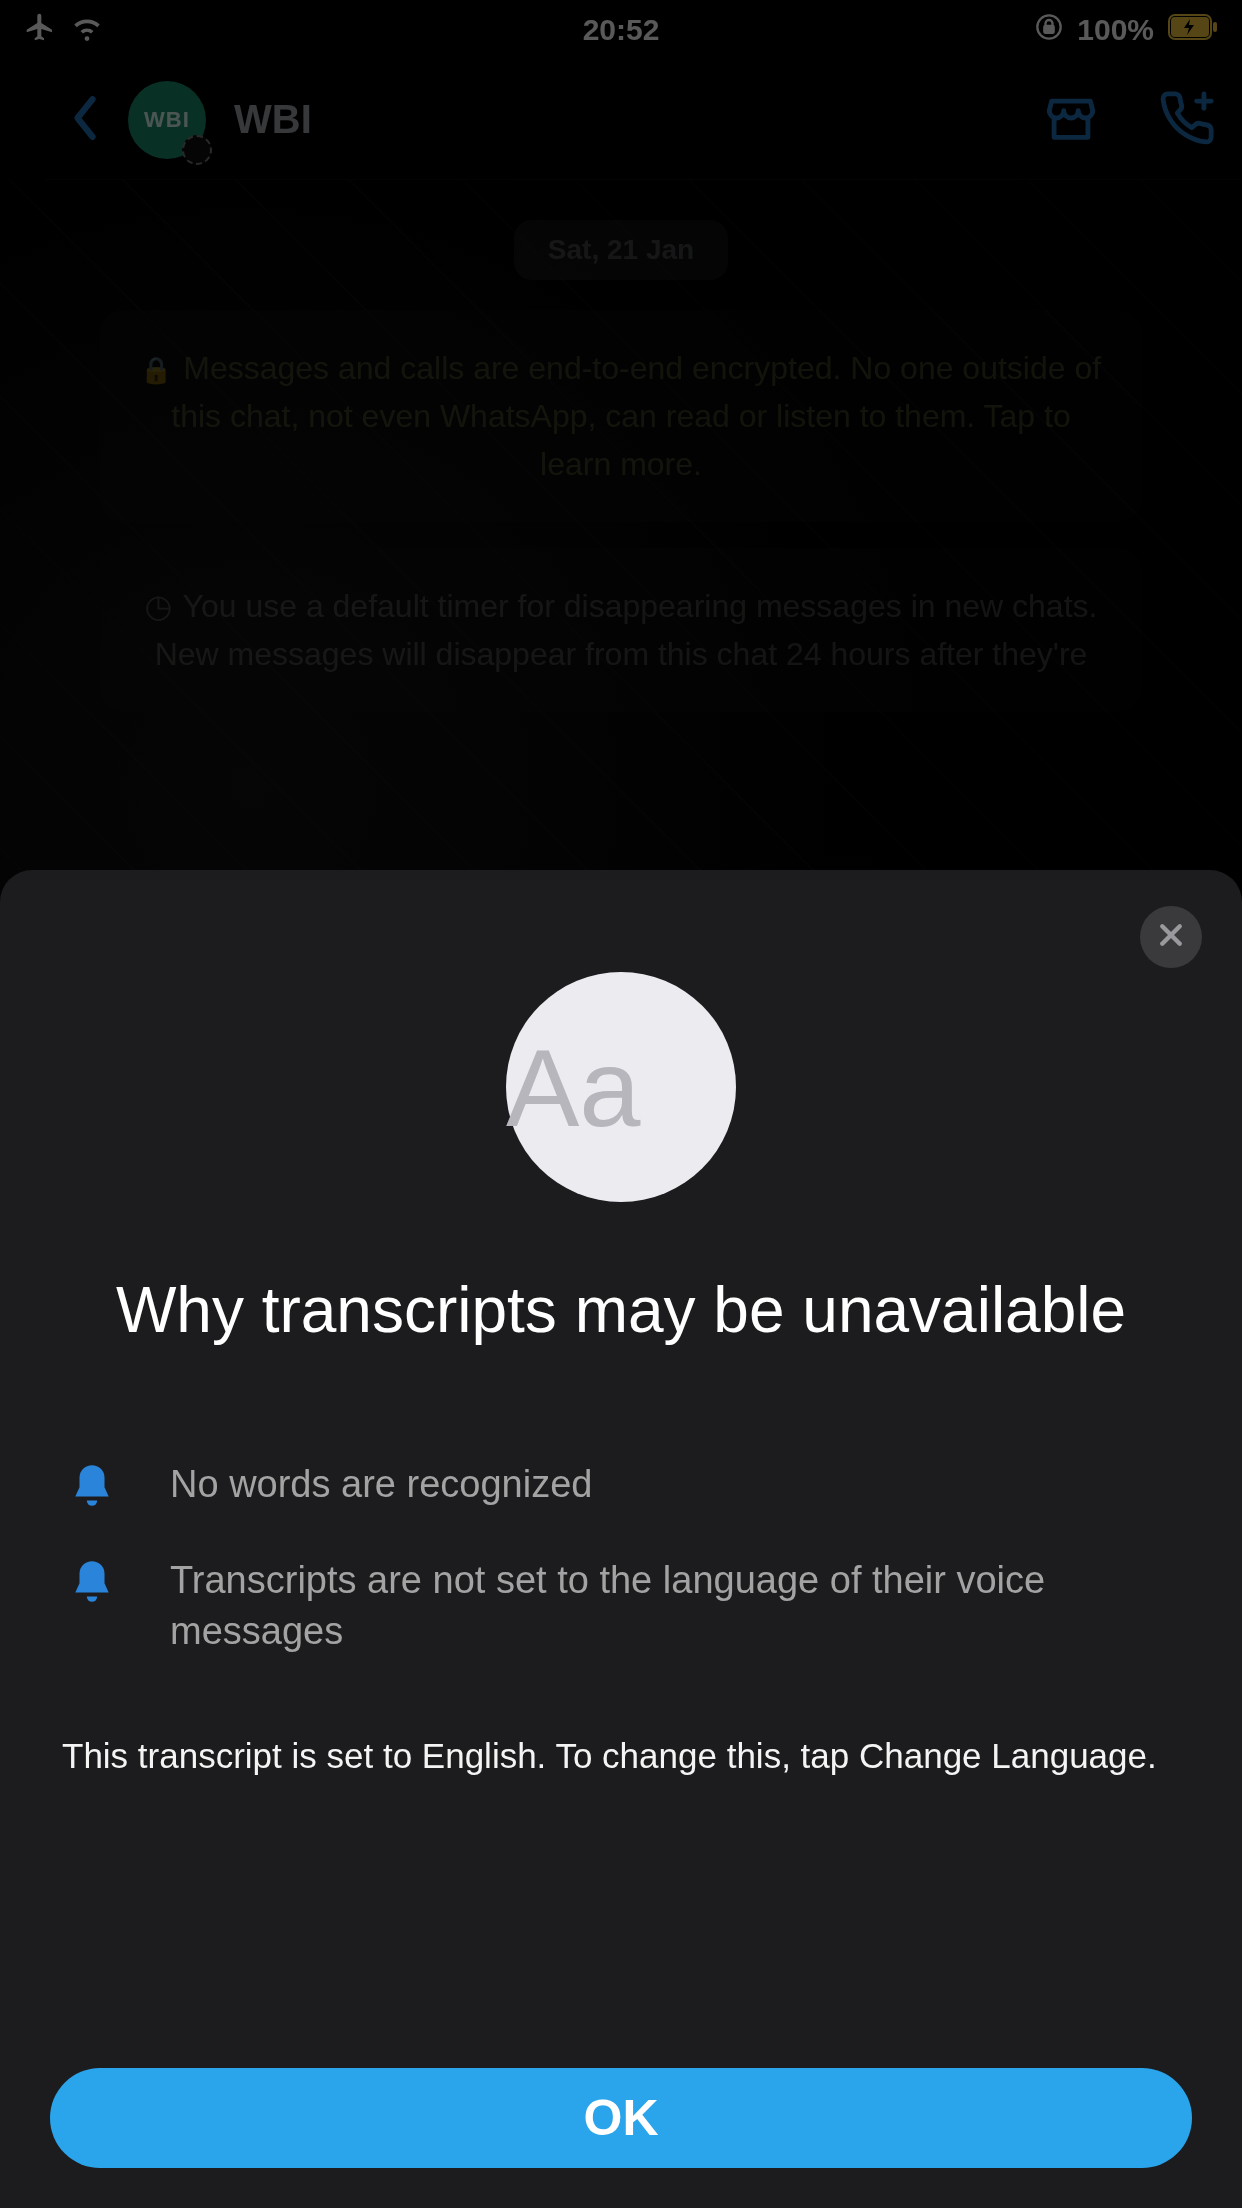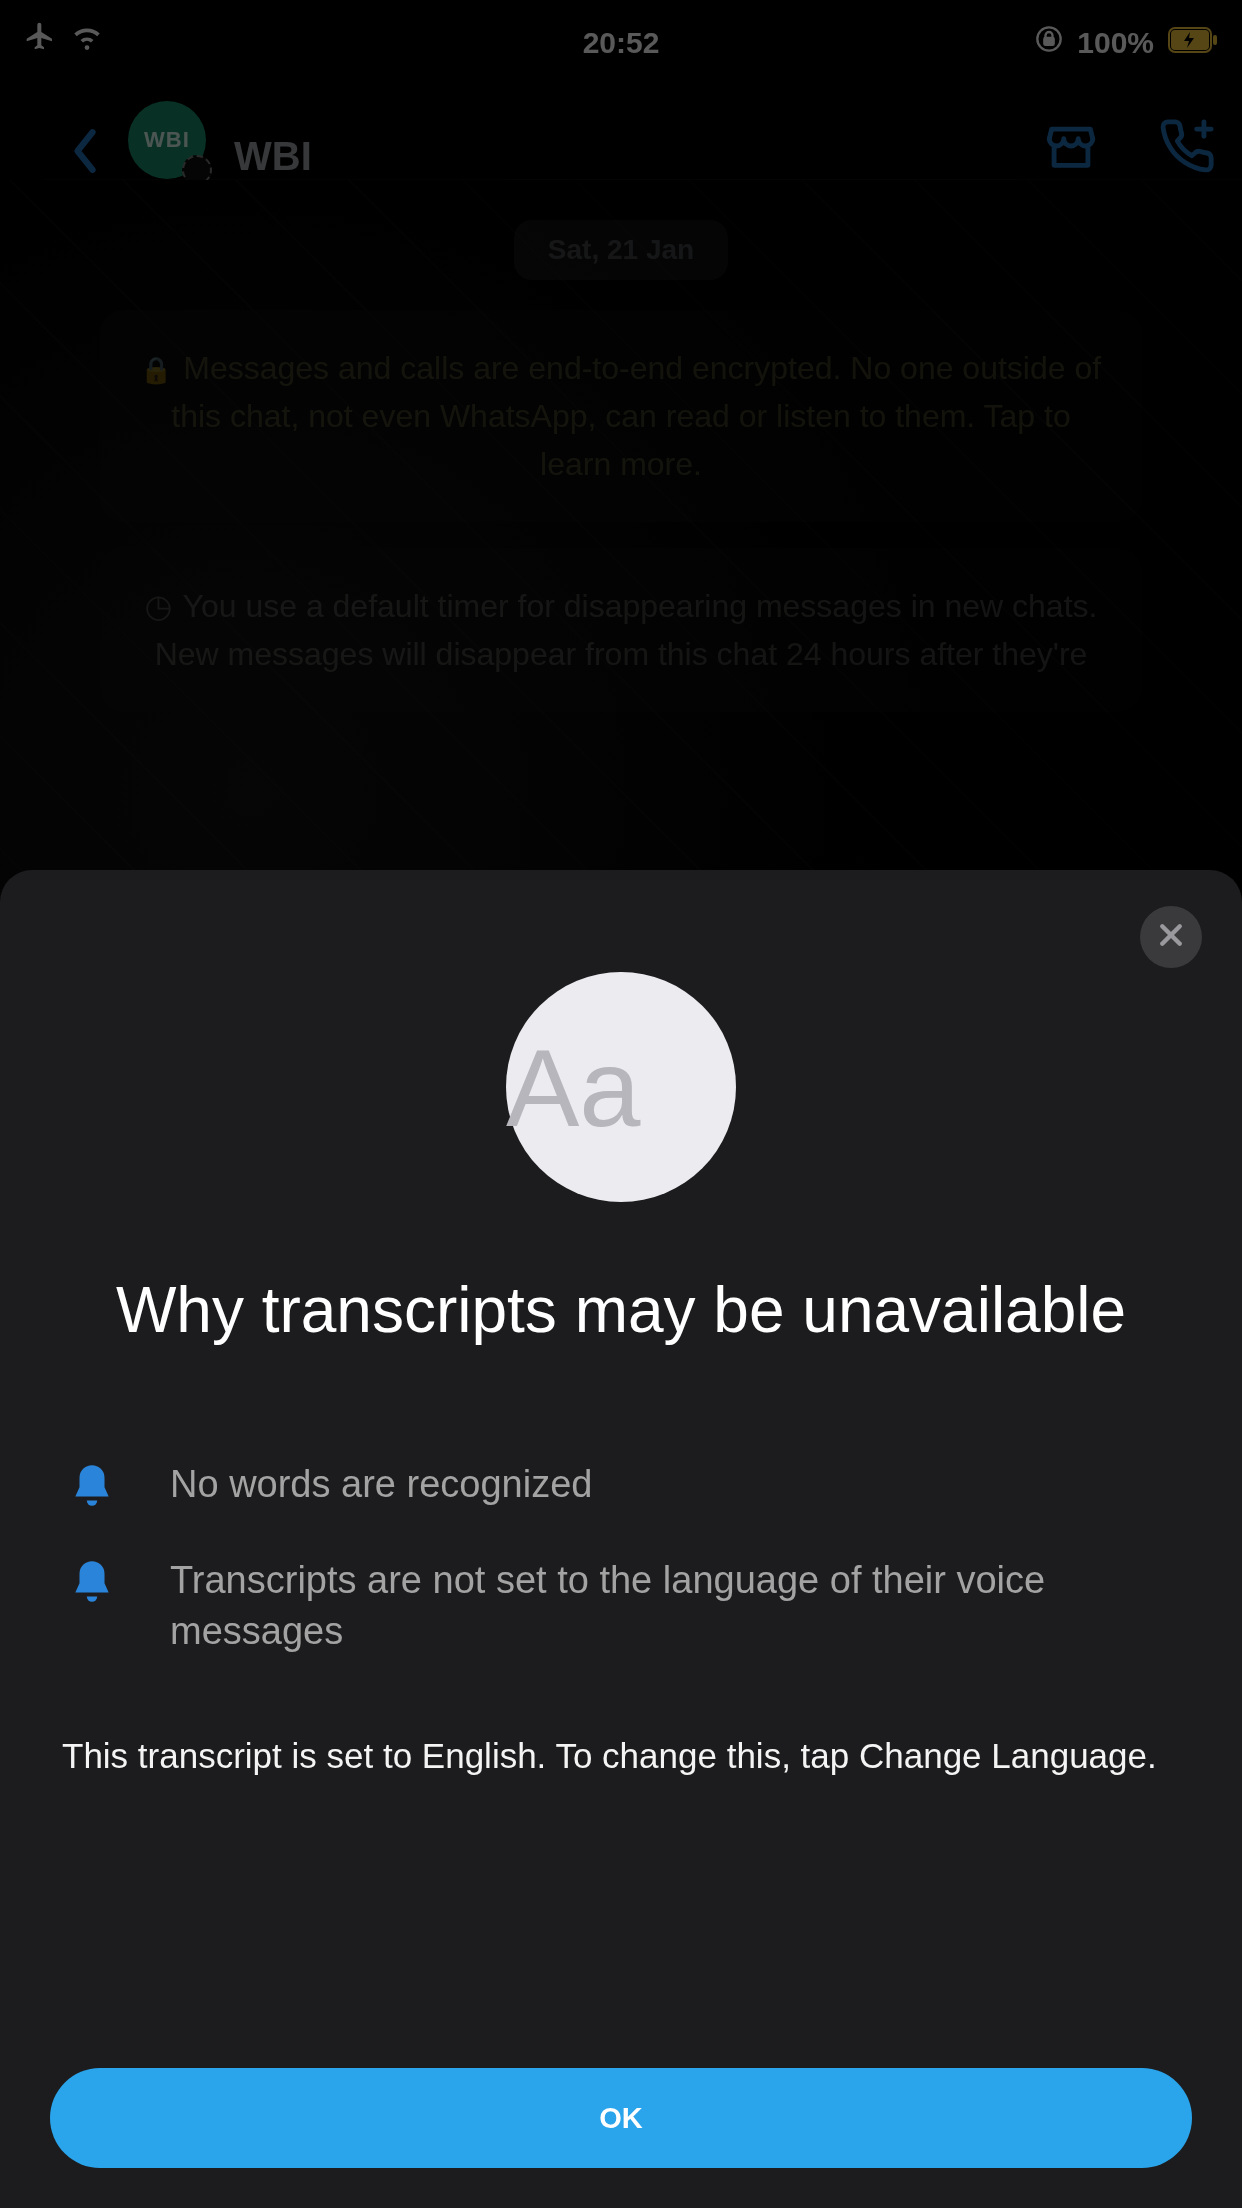--- a/index.html
+++ b/index.html
@@ -172,31 +172,31 @@
   .sheet-actions {
     margin-top: auto;
     padding-top: 50px;
   }
   .ok-btn {
     width: 100%;
     background: #2aa4eb;
     border-radius: 50px;
     height: 100px;
     display: flex; align-items: center; justify-content: center;
-    font-size: 29px; font-weight: 700; color: #fff;
+    font-size: 50px; font-weight: 700; color: #fff;
   }
   .change-lang {
     text-align: center;
     margin-top: 48px;
     font-size: 40px;
     font-weight: 700;
     color: #2aa4eb;
   }
 
-  .dimmed { opacity: 0.35; align-items: flex-end; }
+  .dimmed { opacity: 0.35; }
 </style>
 </head>
 <body>
 
 <div class="status-bar dimmed">
   <div class="status-left">
     <span>
       <svg width="32" height="32" viewBox="0 0 24 24" fill="#fff">
           <path d="M21 16v-2l-8-5V3.5a1.5 1.5 0 0 0-3 0V9l-8 5v2l8-2.5V19l-2 1.5V22l3.5-1 3.5 1v-1.5L13 19v-5.5l8 2.5z"></path>
         </svg>

